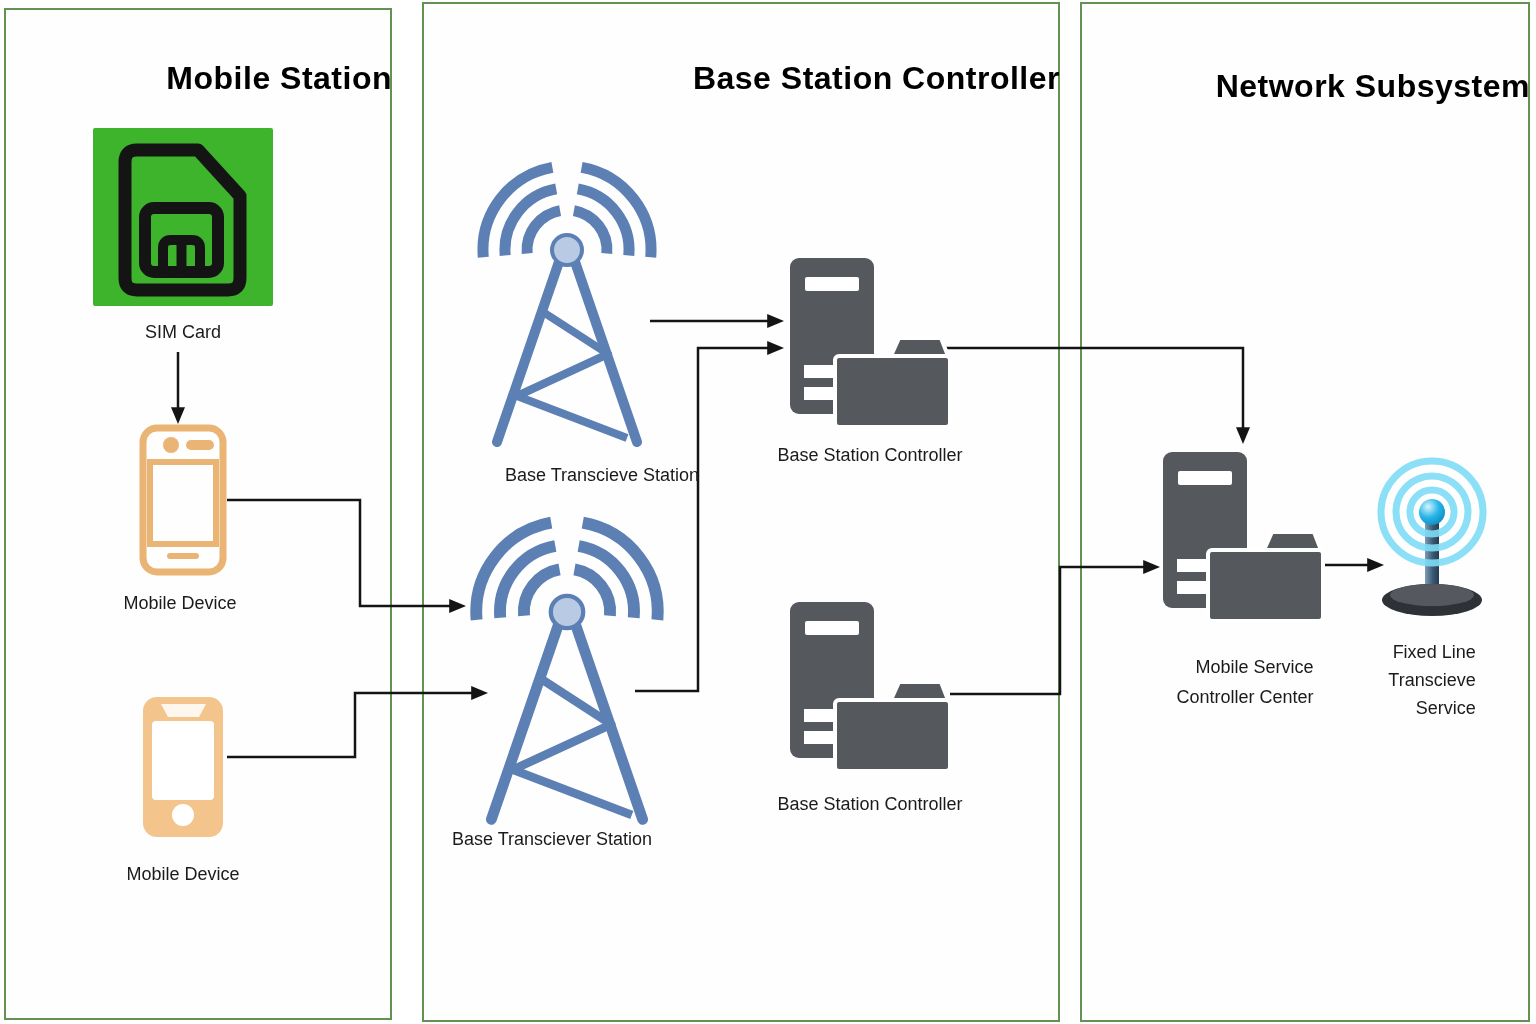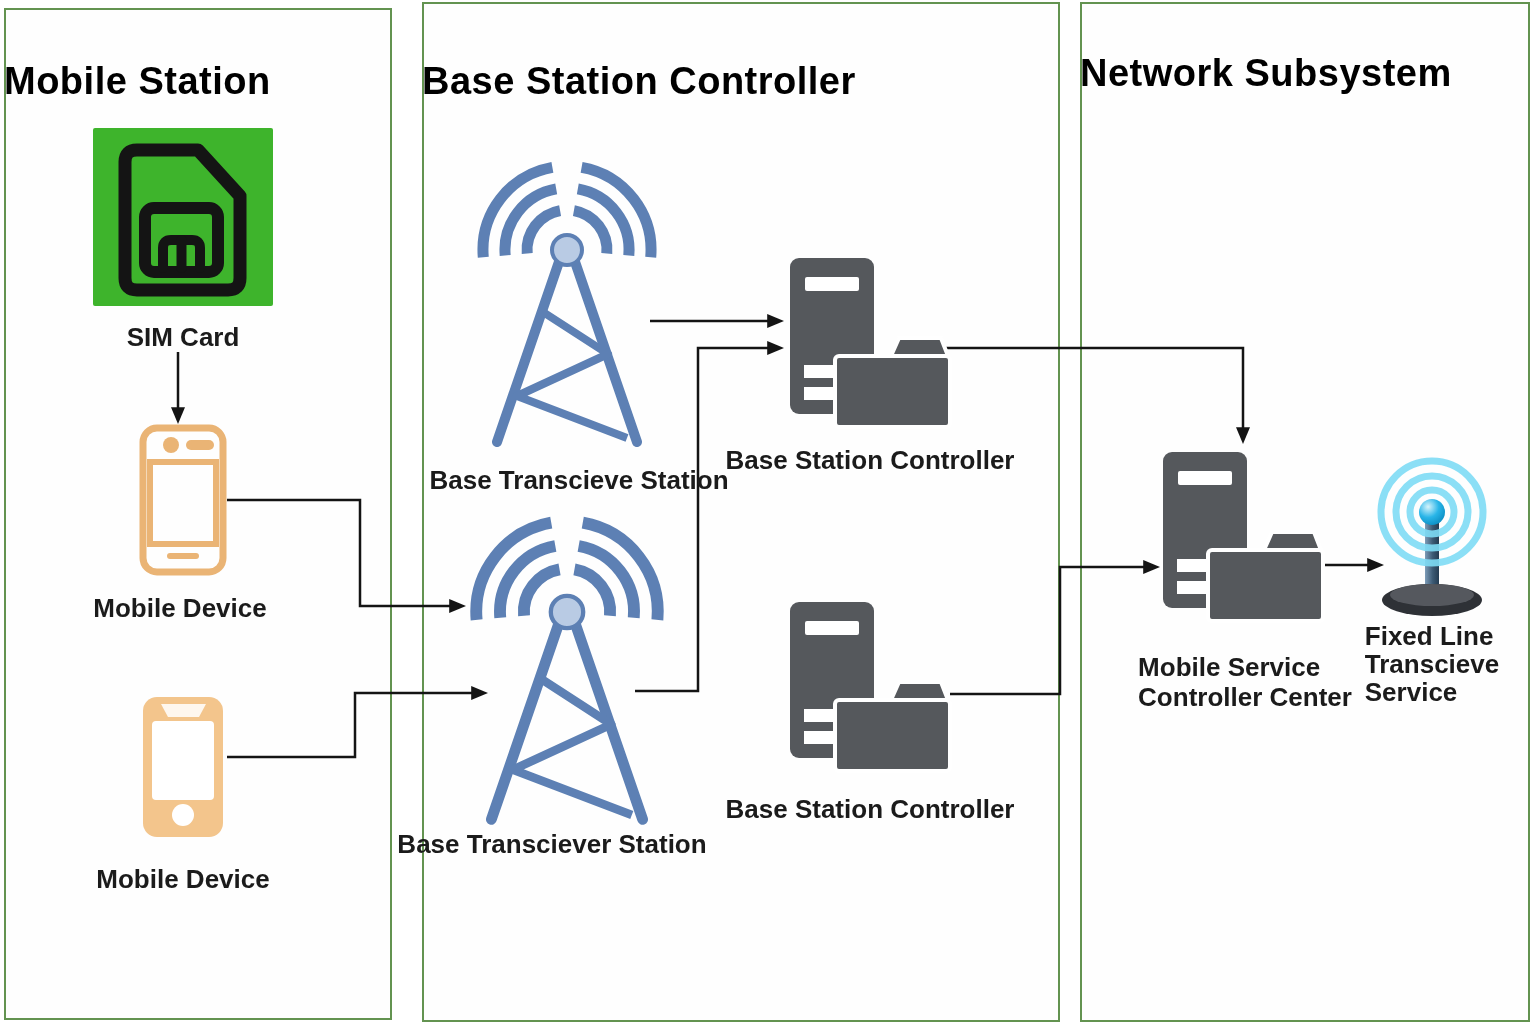--- a/index.html
+++ b/index.html
@@ -2,27 +2,27 @@
 <html style="--panel-border: #639350; --sim-green: #3eb42c; --icon-black: #141414; --phone-orange: #eab475; --phone-orange-fill: #f3c58c; --tower-blue: #5d80b4; --tower-ball: #b9cbe4; --server-gray: #55585c; --beacon-cyan: #7edcf5; --beacon-core: #29b5e8; --connector: #141414;"><head>
 <meta charset="utf-8">
 <style>
   html,body{margin:0;padding:0;background:#fff;}
   body{width:1536px;height:1024px;position:relative;overflow:hidden;
        font-family:"Liberation Sans", sans-serif;}
   .panel{position:absolute;background:#fefefe;border:2px solid var(--panel-border);box-sizing:border-box;}
   #panel-ms{left:4px;top:8px;width:388px;height:1012px;}
   #panel-bsc{left:422px;top:2px;width:638px;height:1020px;}
   #panel-ns{left:1080px;top:2px;width:450px;height:1020px;}
-  .panel-title{position:absolute;font-size:38px;font-weight:bold;color:#000;
-               text-align:left;white-space:nowrap;letter-spacing:0.5px;}
+  .panel-title{position:absolute;font-size:32px;font-weight:bold;color:#000;
+               text-align:right;white-space:nowrap;letter-spacing:0.5px;}
   #title-ms{left:4px;width:388px;top:60px;}
   #title-bsc{left:422px;width:638px;top:60px;}
-  #title-ns{left:1080px;width:450px;top:52px;}
-  .icon-label{position:absolute;font-size:26px;color:#1b1b1b;transform:translateX(-50%);
-              white-space:nowrap;text-align:left;font-weight:bold;}
+  #title-ns{left:1080px;width:450px;top:68px;}
+  .icon-label{position:absolute;font-size:18px;color:#1b1b1b;transform:translateX(-50%);
+              white-space:nowrap;text-align:right;}
   .multi{line-height:30px;}
   .multi3{line-height:28px;}
   svg#diagram{position:absolute;left:0;top:0;pointer-events:none;}
   .c-line{stroke:var(--connector);stroke-width:2.5;fill:none;}
   .arc{stroke:var(--tower-blue);stroke-width:11;fill:none;}
   .leg{stroke:var(--tower-blue);stroke-width:10;fill:none;stroke-linecap:round;}
   .brace{stroke:var(--tower-blue);stroke-width:8;fill:none;stroke-linejoin:round;}
   .ball{fill:var(--tower-ball);stroke:var(--tower-blue);stroke-width:4;}
   .server{fill:var(--server-gray);}
   .slot{fill:#ffffff;}
@@ -154,27 +154,27 @@
 </svg>
 
 <div class="panel-title" id="title-ms">Mobile Station</div>
 <div class="panel-title" id="title-bsc">Base Station Controller</div>
 <div class="panel-title" id="title-ns">Network Subsystem</div>
 
 <div class="icon-label" style="left:183px;top:322px">SIM Card</div>
 <div class="icon-label" style="left:180px;top:593px">Mobile Device</div>
 <div class="icon-label" style="left:183px;top:864px">Mobile Device</div>
 
-<div class="icon-label" style="left:579px;top:465px">Base Transcieve Station</div>
+<div class="icon-label" style="left:602px;top:465px">Base Transcieve Station</div>
 <div class="icon-label" style="left:870px;top:445px">Base Station Controller</div>
 <div class="icon-label" style="left:552px;top:829px">Base Transciever Station</div>
 <div class="icon-label" style="left:870px;top:794px">Base Station Controller</div>
 
 <div class="icon-label multi" style="left:1245px;top:652px">
   <div>Mobile Service</div>
   <div>Controller Center</div>
 </div>
 
-<div class="icon-label multi3" style="left:1432px;top:622px">
+<div class="icon-label multi3" style="left:1432px;top:638px">
   <div>Fixed Line</div>
   <div>Transcieve</div>
   <div>Service</div>
 </div>
 
 </body></html>

